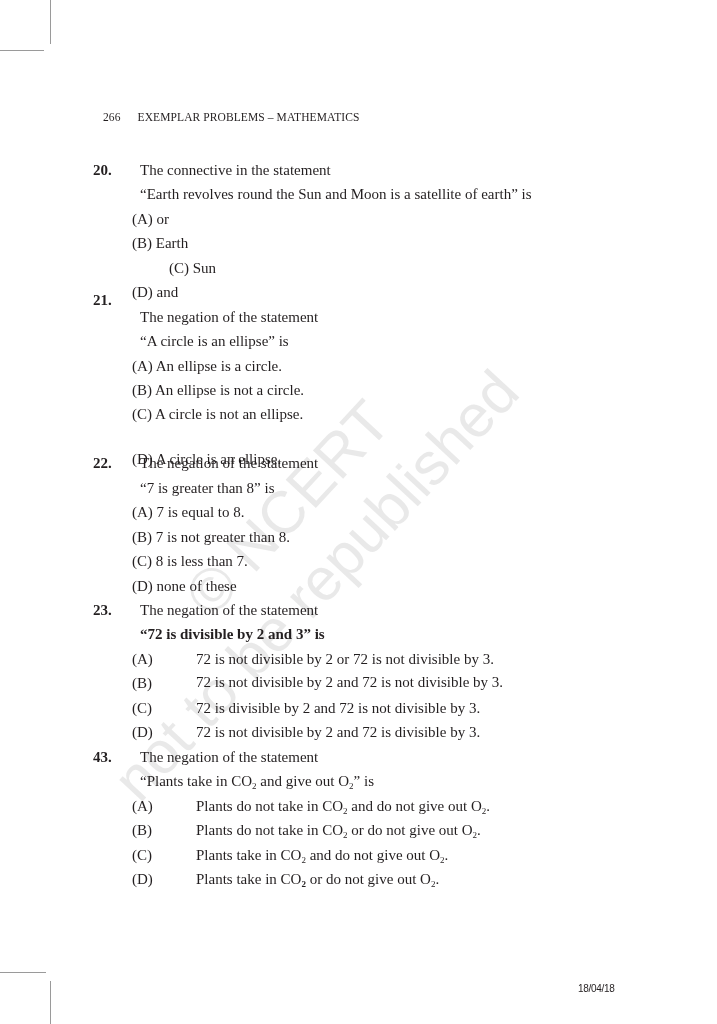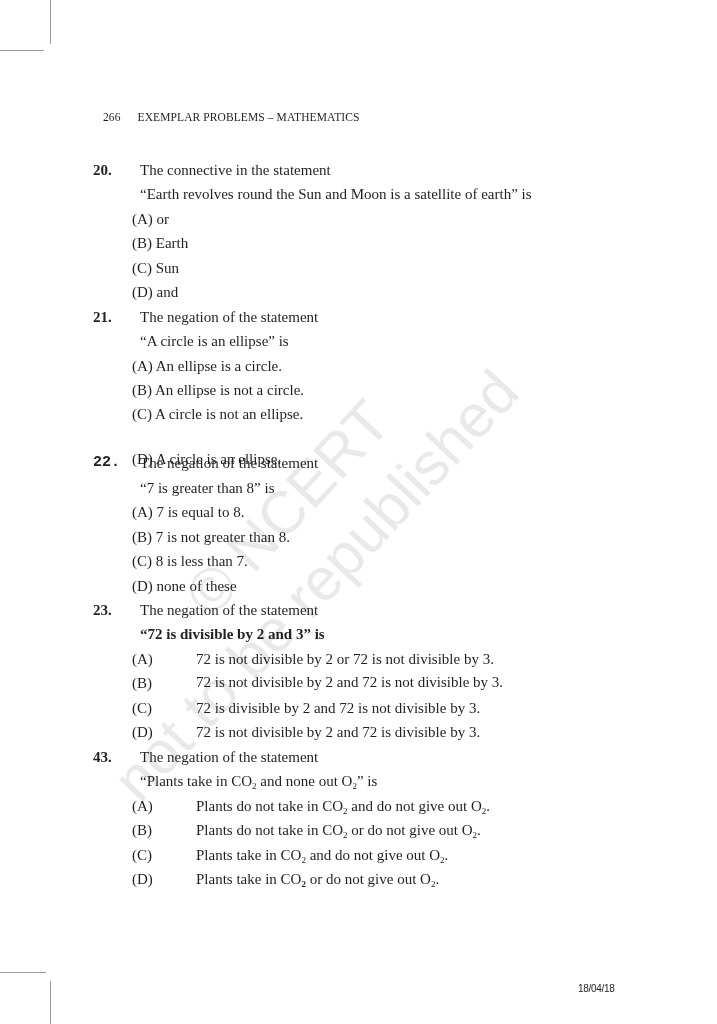--- a/index.html
+++ b/index.html
@@ -49,32 +49,32 @@
 <div class="header">
   <span class="pg">266</span>
   <span>EXEMPLAR PROBLEMS – MATHEMATICS</span>
 </div>
 
 <div class="line qnum" style="top:160px;">20.</div>
 <div class="line qtext" style="top:160px;">The connective in the statement</div>
 <div class="line qtext" style="top:184px;">“Earth revolves round the Sun and Moon is a satellite of earth” is</div>
 <div class="line opt" style="top:209px;"><span>(A)</span> <span>or</span></div>
 <div class="line opt" style="top:233px;"><span>(B)</span> <span>Earth</span></div>
-<div class="line opt" style="top:258px;"><span>(C)</span> <span>Sun</span></div>
+<div class="line opt" style="top:258px;margin-left:37px;"><span>(C)</span> <span>Sun</span></div>
 <div class="line opt" style="top:282px;"><span>(D)</span> <span>and</span></div>
 
-<div class="line qnum" style="top:307px;">21.</div>
+<div class="line qnum" style="top:290px;">21.</div>
 <div class="line qtext" style="top:307px;">The negation of the statement</div>
 <div class="line qtext" style="top:331px;">“A circle is an ellipse” is</div>
 <div class="line opt" style="top:356px;"><span>(A)</span> <span>An ellipse is a circle.</span></div>
 <div class="line opt" style="top:380px;"><span>(B)</span> <span>An ellipse is not a circle.</span></div>
 <div class="line opt" style="top:404px;"><span>(C)</span> <span>A circle is not an ellipse.</span></div>
 <div class="line opt" style="top:449px;text-align:center;"><span>(D)</span> <span>A circle is an ellipse.</span></div>
 
-<div class="line qnum" style="top:453px;font-family:Liberation Mono, monospace;">22.</div>
+<div class="line qnum" style="top:453px;">22.</div>
 <div class="line qtext" style="top:453px;">The negation of the statement</div>
 <div class="line qtext" style="top:478px;">“7 is greater than 8” is</div>
 <div class="line opt" style="top:502px;"><span>(A)</span> <span>7 is equal to 8.</span></div>
 <div class="line opt" style="top:527px;"><span>(B)</span> <span>7 is not greater than 8.</span></div>
 <div class="line opt" style="top:551px;text-align:right;"><span>(C)</span> <span>8 is less than 7.</span></div>
 <div class="line opt" style="top:576px;"><span>(D)</span> <span>none of these</span></div>
 
 <div class="line qnum" style="top:600px;">23.</div>
 <div class="line qtext" style="top:600px;">The negation of the statement</div>
 <div class="line qtext" style="top:624px;font-weight:bold;">“72 is divisible by 2 and 3” is</div>
@@ -82,21 +82,21 @@
 <div class="line opt-text" style="top:649px;">72 is not divisible by 2 or 72 is not divisible by 3.</div>
 <div class="line opt-label" style="top:673px;">(B)</div>
 <div class="line opt-text" style="top:672px;">72 is not divisible by 2 and 72 is not divisible by 3.</div>
 <div class="line opt-label" style="top:698px;">(C)</div>
 <div class="line opt-text" style="top:698px;">72 is divisible by 2 and 72 is not divisible by 3.</div>
 <div class="line opt-label" style="top:722px;">(D)</div>
 <div class="line opt-text" style="top:722px;font-family:Liberation Serif, serif;">72 is not divisible by 2 and 72 is divisible by 3.</div>
 
 <div class="line qnum" style="top:747px;">43.</div>
 <div class="line qtext" style="top:747px;">The negation of the statement</div>
-<div class="line qtext" style="top:771px;"><span>“Plants take in CO</span><sub>2</sub><span> and none out O</span><sub>2</sub><span>” is</span></div>
+<div class="line qtext" style="top:771px;"><span>“Plants take in CO</span><sub>2</sub><span> and give out O</span><sub>2</sub><span>” is</span></div>
 
 <div class="line opt-label" style="top:796px;">(A)</div>
 <div class="line opt-text" style="top:796px;"><span>Plants do not take in CO</span><sub>2</sub><span> and do not give out O</span><sub>2</sub><span>.</span></div>
 
 <div class="line opt-label" style="top:820px;">(B)</div>
 <div class="line opt-text" style="top:820px;"><span>Plants do not take in CO</span><sub>2</sub><span> or do not give out O</span><sub>2</sub><span>.</span></div>
 
 <div class="line opt-label" style="top:845px;">(C)</div>
 <div class="line opt-text" style="top:845px;text-align:right;"><span>Plants take in CO</span><sub>2</sub><span> and do not give out O</span><sub>2</sub><span>.</span></div>
 

